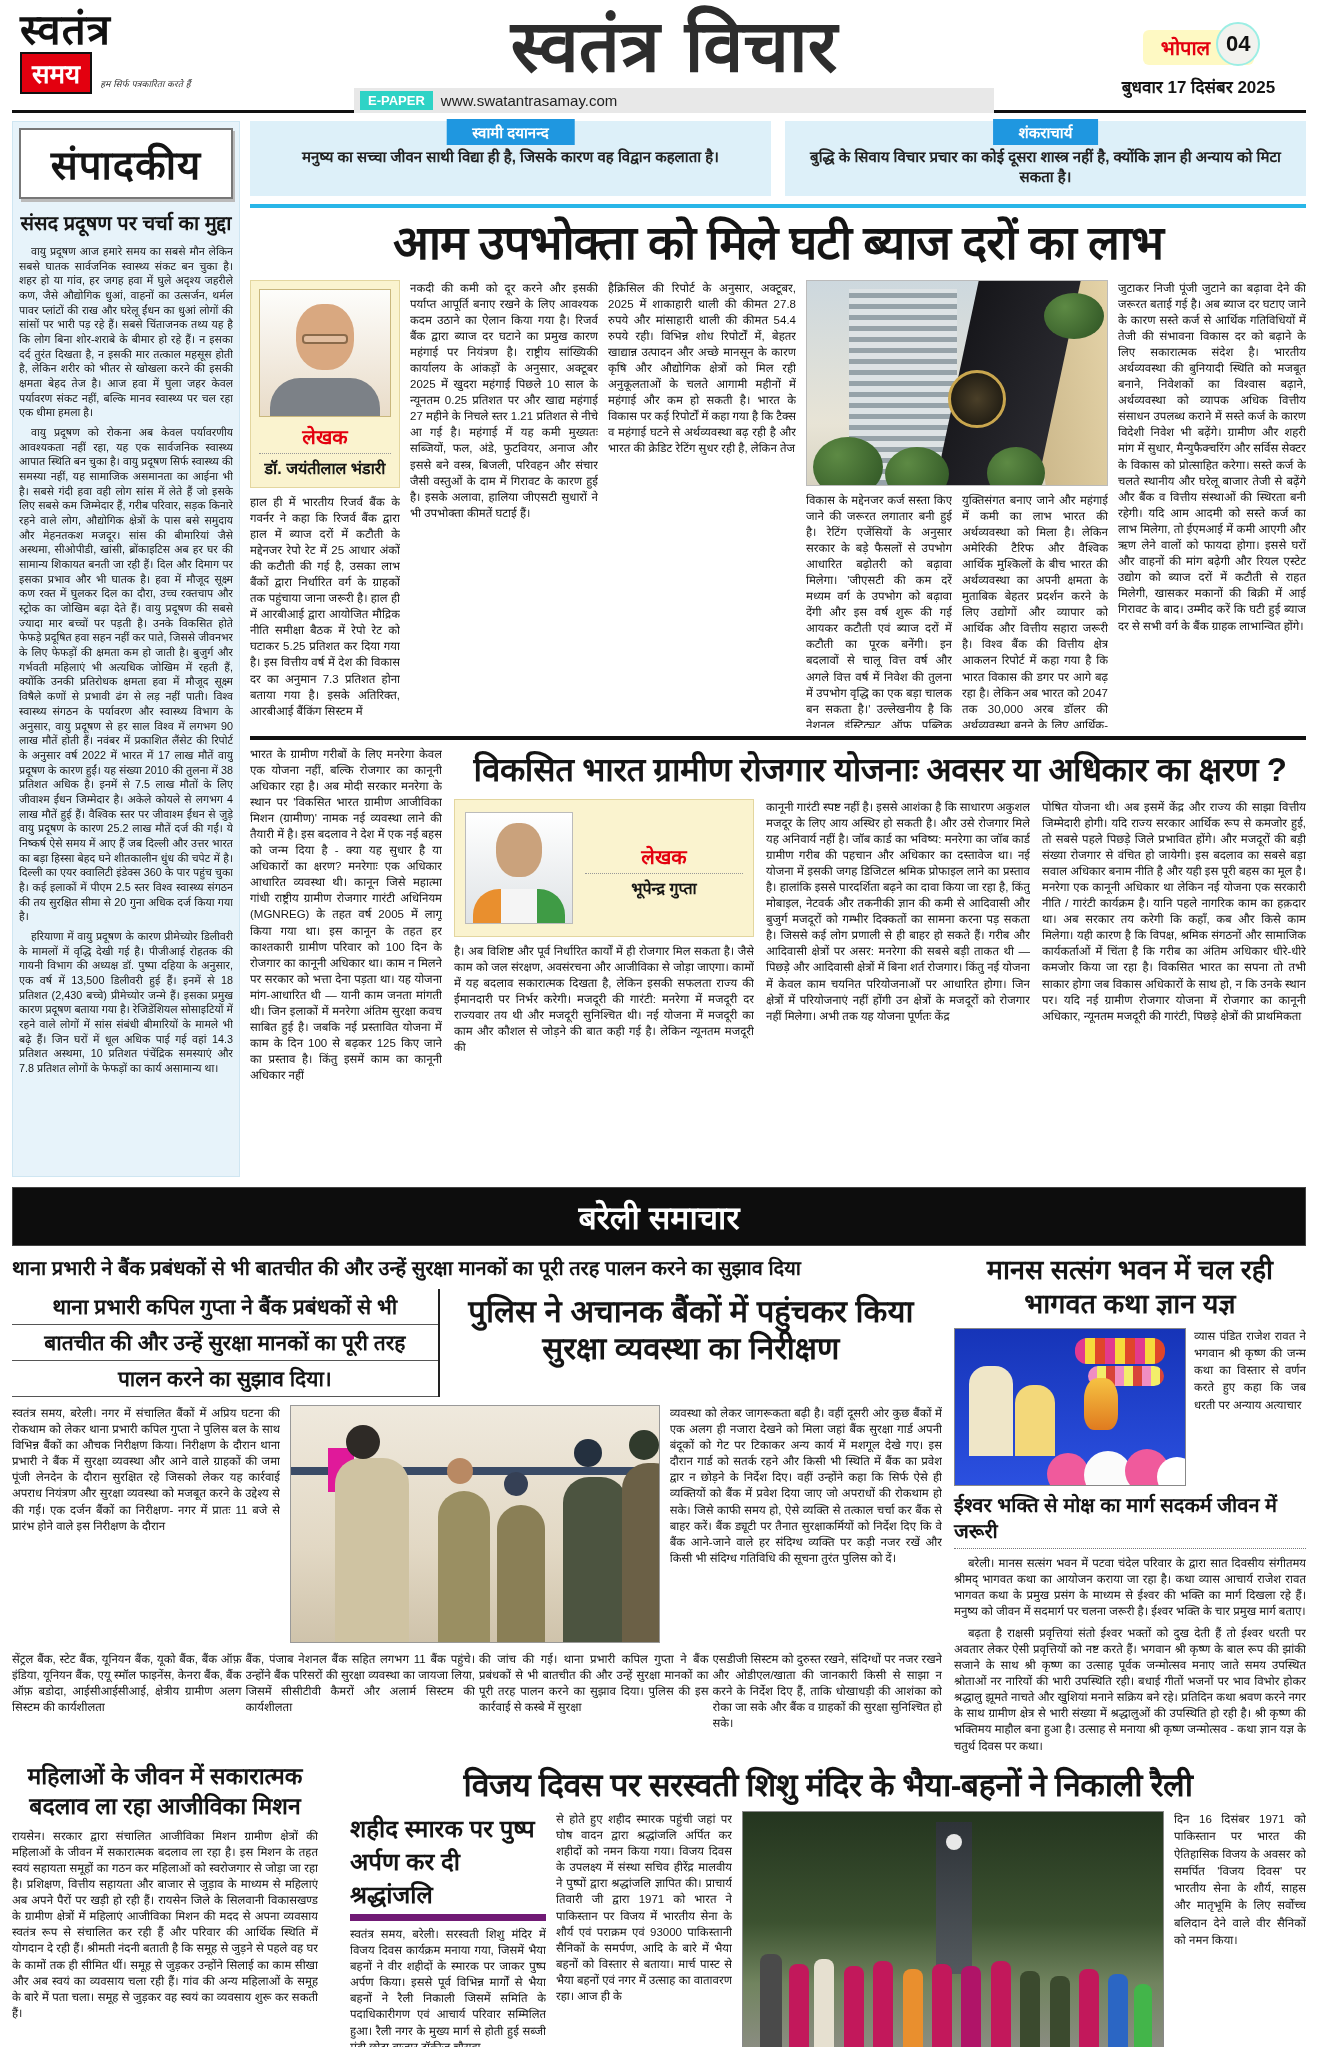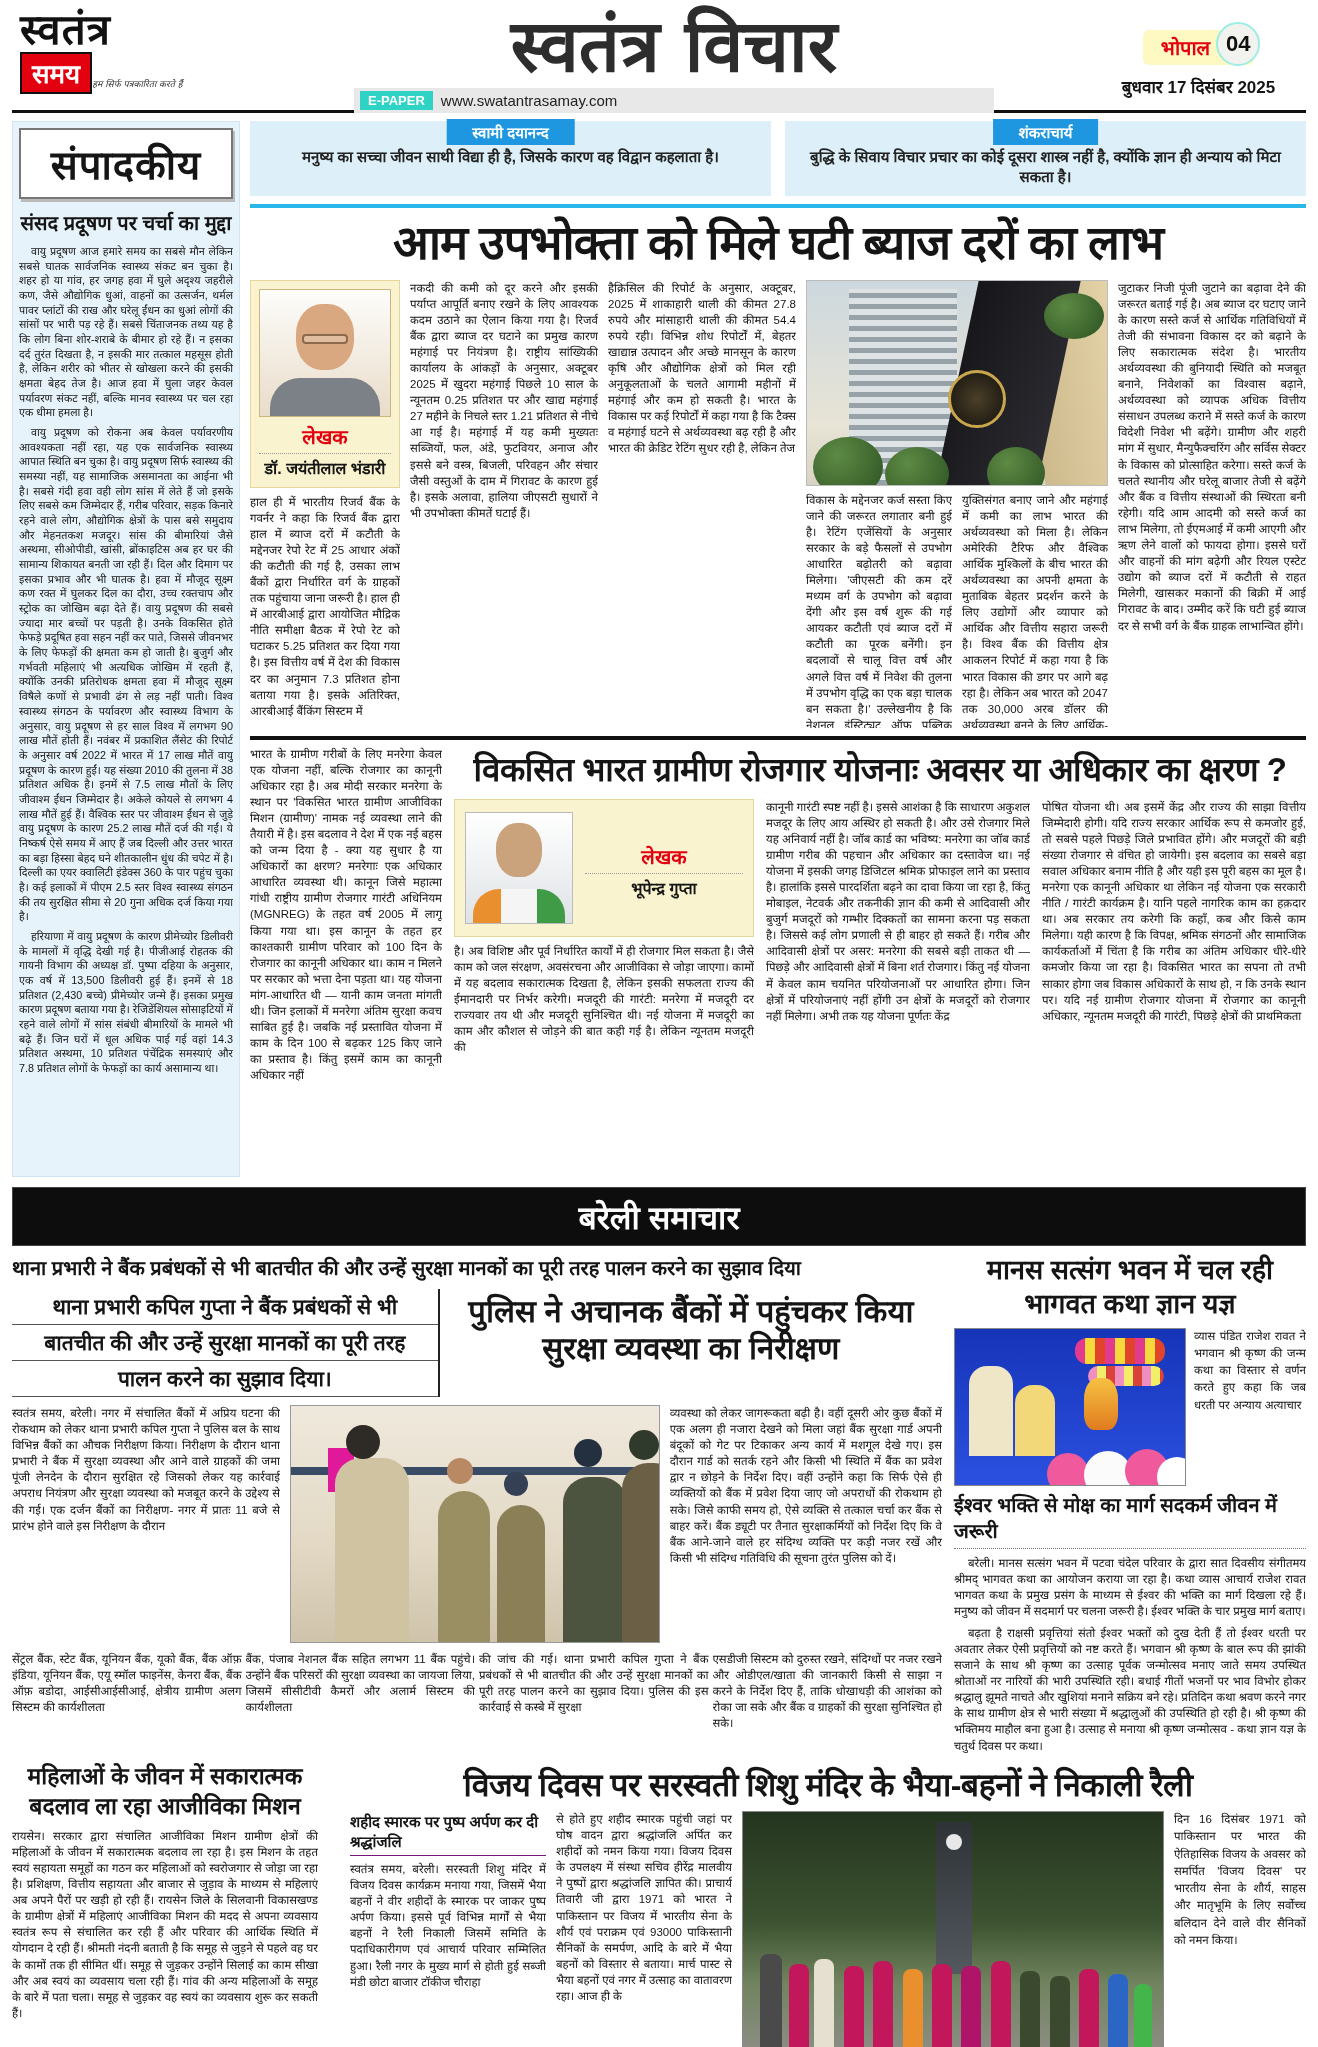--- a/index.html
+++ b/index.html
@@ -4,21 +4,21 @@
 <style>
   *{box-sizing:border-box;margin:0;padding:0}
   body{width:1318px;height:2047px;margin:0;background:#fff;color:#151515;
        font-family:"Liberation Sans","DejaVu Sans",sans-serif;overflow:hidden}
   .page{width:1318px;height:1632px;padding:8px 12px;position:relative}
 
   
   .masthead{display:flex;align-items:flex-start;height:100px}
   .logo{width:245px;padding-left:8px}
   .logo-top{font-size:42px;font-weight:bold;color:#111;letter-spacing:1px;line-height:1.05;font-family:"DejaVu Serif",serif}
-  .logo-row{display:flex;align-items:flex-end;}
+  .logo-row{display:flex;align-items:flex-end;gap:8px}
   .logo-bottom{background:#e3000f;color:#fff;font-weight:bold;font-size:26px;padding:1px 10px;border:2px solid #111}
   .logo-tagline{font-size:9px;color:#333;font-style:italic;padding-bottom:4px;font-family:"DejaVu Serif",serif}
   .mast-center{flex:1;text-align:center}
   .mast-title{font-size:72px;font-weight:bold;color:#2d2d2d;line-height:1.05;font-family:"DejaVu Serif",serif}
   .epaper-strip{margin:4px auto 0;background:#e8e8e8;width:640px;padding:3px 6px;display:flex;align-items:center;gap:8px}
   .epaper-label{background:#2ed3c6;color:#fff;font-weight:bold;font-size:13px;padding:2px 8px}
   .epaper-url{font-size:15px;color:#222}
   .mast-right{width:215px;text-align:center;padding-top:22px}
   .city-badge{position:relative;display:inline-block;background:#fef9c3;border-radius:6px;padding:4px 44px 4px 18px}
   .city-badge .city{color:#e3000f;font-weight:bold;font-size:20px}
@@ -120,21 +120,21 @@
   .satsang-sub{font-size:20px;font-weight:bold;line-height:1.3;border-bottom:1px dotted #777;padding-bottom:4px;margin-bottom:6px}
   .satsang-body{flex:1;overflow:hidden}
 
   
   .bottom-row{display:flex;gap:32px;height:296px;margin-top:8px}
   .mission{width:306px;display:flex;flex-direction:column}
   .mission-head{font-size:23px;font-weight:bold;text-align:center;line-height:1.3;margin-bottom:6px}
   .vijay{flex:1;display:flex;flex-direction:column;min-width:0}
   .vijay-head{font-size:32px;font-weight:bold;text-align:center;margin-bottom:6px;letter-spacing:-0.5px}
   .vijay-row{display:flex;gap:10px;flex:1;min-height:0}
-  .vijay-sub{font-size:15px;font-weight:bold;border-bottom:1px solid #701a75;padding-bottom:4px;margin-bottom:5px}
+  .vijay-sub{font-size:24px;font-weight:bold;border-bottom:7px solid #701a75;padding-bottom:4px;margin-bottom:5px}
   .vijay-col1{width:196px;display:flex;flex-direction:column}
   .vijay-col2{width:176px}
   .rally-photo{flex:1;position:relative;overflow:hidden;border:1px solid #888;
      background:linear-gradient(#24351f 0%,#3c5230 45%,#71845f 70%,#8e8e86 100%)}
   .pillar{position:absolute;left:46%;top:4%;width:36px;height:62%;background:linear-gradient(#2e3338,#53595e)}
   .pillar-emblem{position:absolute;left:50%;top:12px;transform:translateX(-50%);width:16px;height:16px;border-radius:50%;background:#e8e8e8}
   .person{position:absolute;border-radius:8px 8px 0 0}
   .vijay-right{width:132px;font-size:11.5px;line-height:1.5;text-align:justify;overflow:hidden}
 </style>
 </head>

